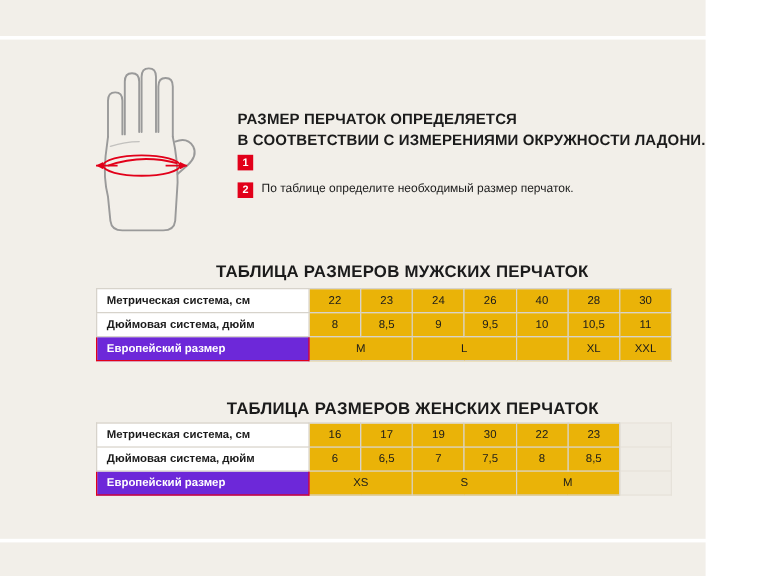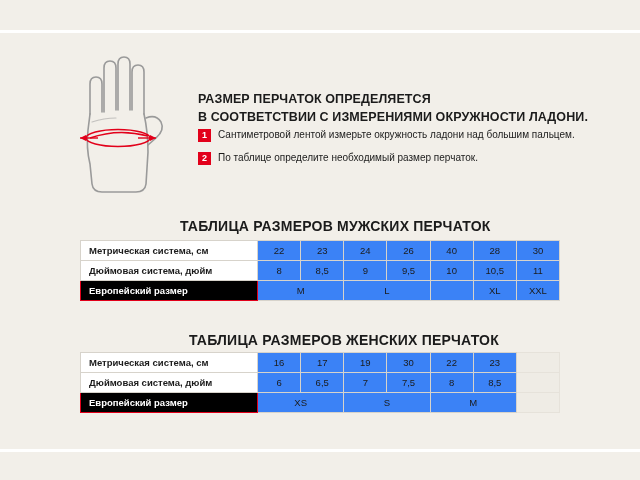--- a/index.html
+++ b/index.html
@@ -8,21 +8,21 @@
     background: #ffffff;
   }
   body {
     width: 640px;
     height: 480px;
     font-family: "Liberation Sans", sans-serif;
     overflow: hidden;
   }
   .page {
     position: relative;
-    width: 640px;
+    width: 588px;
     height: 480px;
     background: #f2efe9;
     box-sizing: border-box;
   }
   .top-rule, .bottom-rule {
     position: absolute;
     left: 0;
     width: 640px;
     height: 3px;
     background: #ffffff;
@@ -105,36 +105,36 @@
   #table-men { left: 80px; top: 240px; width: 480px; }
   #table-women { left: 80px; top: 352px; width: 480px; }
 
   .size-table td {
     border: 1px solid #d7d3cb;
     height: 19px;
     font-size: 9.5px;
     color: #1b1b1b;
     text-align: center;
     padding: 0;
-    background: #3b82f6;
+    background: #eab308;
   }
   .size-table td.label {
     text-align: left;
     padding-left: 8px;
     width: 168px;
     font-weight: bold;
     font-size: 9.5px;
   }
   .size-table tr.row-metric td.label,
   .size-table tr.row-inch td.label {
     background: #ffffff;
     color: #1b1b1b;
   }
   .size-table tr.row-euro td.label {
-    background: #000000;
+    background: #6d28d9;
     color: #ffffff;
     border-color: #e2001a;
   }
   .size-table td.blank {
     background: #efece5;
     border-color: #e6e2da;
   }
 </style>
 </head>
 <body>
@@ -172,21 +172,20 @@
   </div>
 
   <div class="heading">
     <div>РАЗМЕР ПЕРЧАТОК ОПРЕДЕЛЯЕТСЯ</div>
     <div>В СООТВЕТСТВИИ С ИЗМЕРЕНИЯМИ ОКРУЖНОСТИ ЛАДОНИ.</div>
   </div>
 
   <div class="steps">
     <div class="step">
       <div class="step-num">1</div>
-      <div class="step-text">Сантиметровой лентой измерьте окружность ладони над большим пальцем.</div>
     </div>
     <div class="step">
       <div class="step-num">2</div>
       <div class="step-text">По таблице определите необходимый размер перчаток.</div>
     </div>
   </div>
 
   <div class="section-title" id="title-men">ТАБЛИЦА РАЗМЕРОВ МУЖСКИХ ПЕРЧАТОК</div>
   <table class="size-table" id="table-men">
     <tbody>

